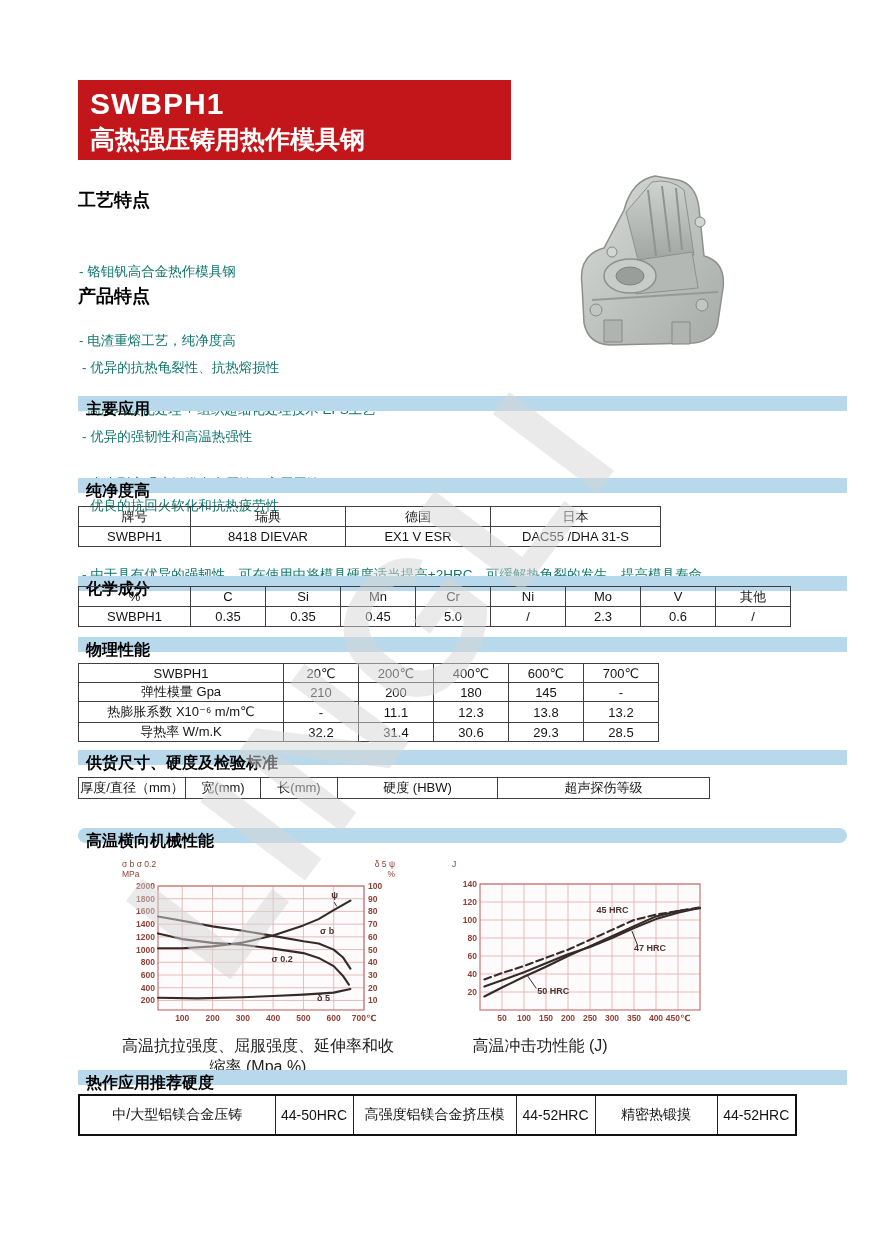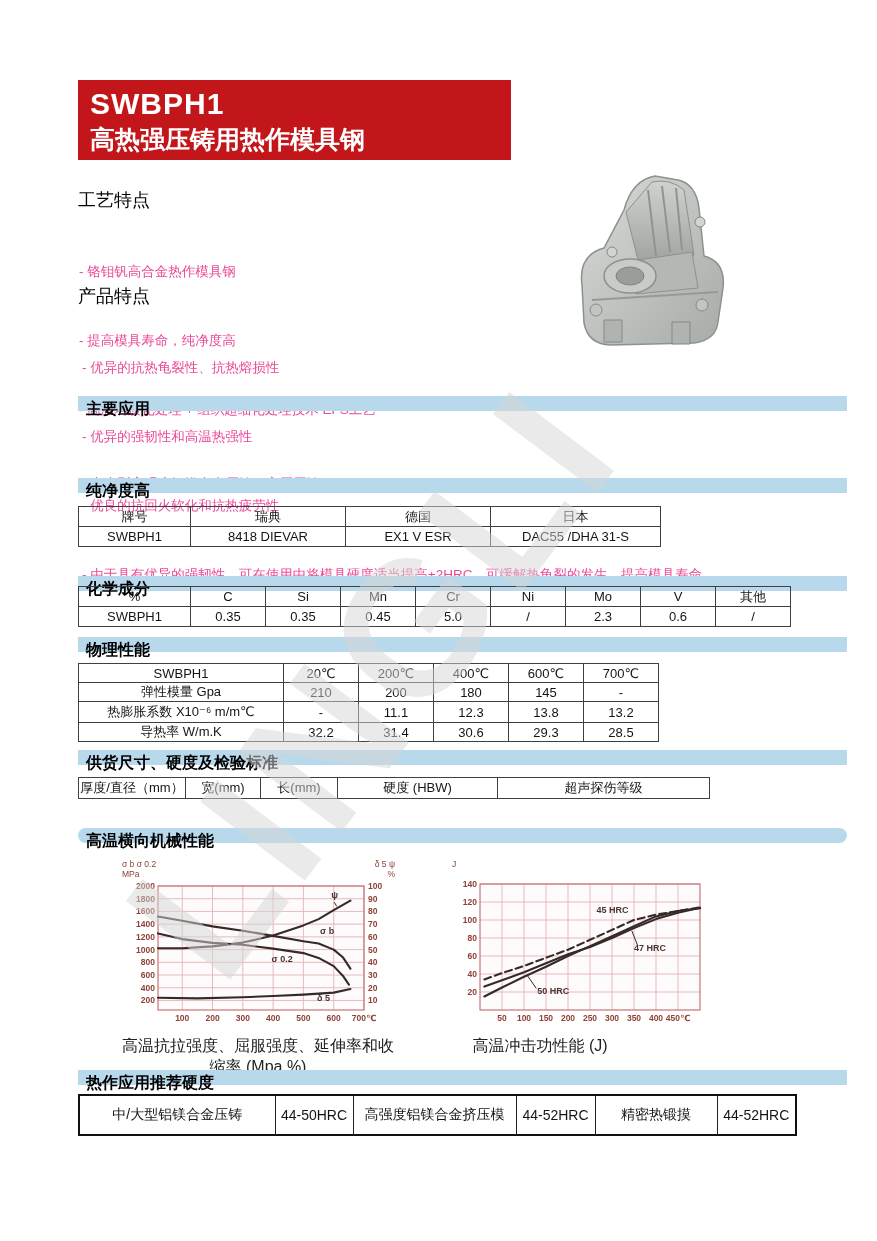--- a/index.html
+++ b/index.html
@@ -11,22 +11,22 @@
   #page{
     position:relative;width:877px;height:1241px;background:#ffffff;overflow:hidden;
     font-family:"Liberation Sans","DejaVu Sans",sans-serif;color:var(--ink);
   }
   .abs{position:absolute;}
   
   .red-block{left:78px;top:80px;width:433px;height:80px;background:var(--red);color:#fff;box-sizing:border-box;padding:7px 0 0 12px;}
   .red-title{font-size:30px;font-weight:bold;line-height:34px;letter-spacing:1px;}
   .red-sub{font-size:25px;font-weight:bold;line-height:36px;}
   
-  .h-plain{font-size:18px;font-weight:normal;color:#000;}
-  .feat-list{font-size:13.5px;line-height:23px;color:#ec4899;white-space:pre;}
+  .h-plain{font-size:18px;font-weight:bold;color:#000;}
+  .feat-list{font-size:13.5px;line-height:23px;color:#0f766e;white-space:pre;}
   
   .bar{left:78px;width:769px;height:15px;background:var(--blue);font-size:16px;font-weight:bold;line-height:25px;box-sizing:border-box;padding-left:8px;color:#000;}
   
   table{border-collapse:collapse;table-layout:fixed;background:transparent;}
   td,th{border:1px solid #3f3f3f;font-size:13px;font-weight:normal;text-align:center;padding:0;overflow:hidden;white-space:nowrap;color:#141414;}
   .hard-table{border:2px solid #111;}
   .hard-table td{border:1px solid #222;font-size:14px;height:38px;}
   
   .caption{font-size:16px;color:#222;text-align:center;}
   
@@ -70,21 +70,21 @@
       <circle cx="150" cy="145" r="6" fill="#c2c6c2" stroke="#858985"></circle>
       <circle cx="60" cy="92" r="5" fill="#d2d6d2" stroke="#858985"></circle>
       <circle cx="148" cy="62" r="5" fill="#d2d6d2" stroke="#858985"></circle>
       <path d="M52,160 L70,160 L70,182 L52,182 Z M120,162 L138,162 L138,184 L120,184 Z" fill="#b0b4b0" stroke="#858985"></path>
     </svg>
   </div>
 
   <div class="abs h-plain" style="left:78px;top:188px;">工艺特点</div>
   <div class="abs feat-list" style="left:79px;top:214px;">
     <div>- 铬钼钒高合金热作模具钢</div>
-    <div>- 提高模具寿命，纯净度高</div>
+    <div>- 电渣重熔工艺，纯净度高</div>
     <div>- 高温均质化处理 + 组织超细化处理技术 EFS工艺</div>
   </div>
 
   <div class="abs h-plain" style="left:78px;top:284px;">产品特点</div>
   <div class="abs feat-list" style="left:82px;top:310px;">
     <div>- 优异的抗热龟裂性、抗热熔损性</div>
     <div>- 优异的强韧性和高温热强性</div>
     <div>- 优良的抗回火软化和抗热疲劳性</div>
     <div>- 由于具有优异的强韧性，可在使用中将模具硬度适当提高+2HRC，可缓解热龟裂的发生，提高模具寿命。</div>
   </div>

